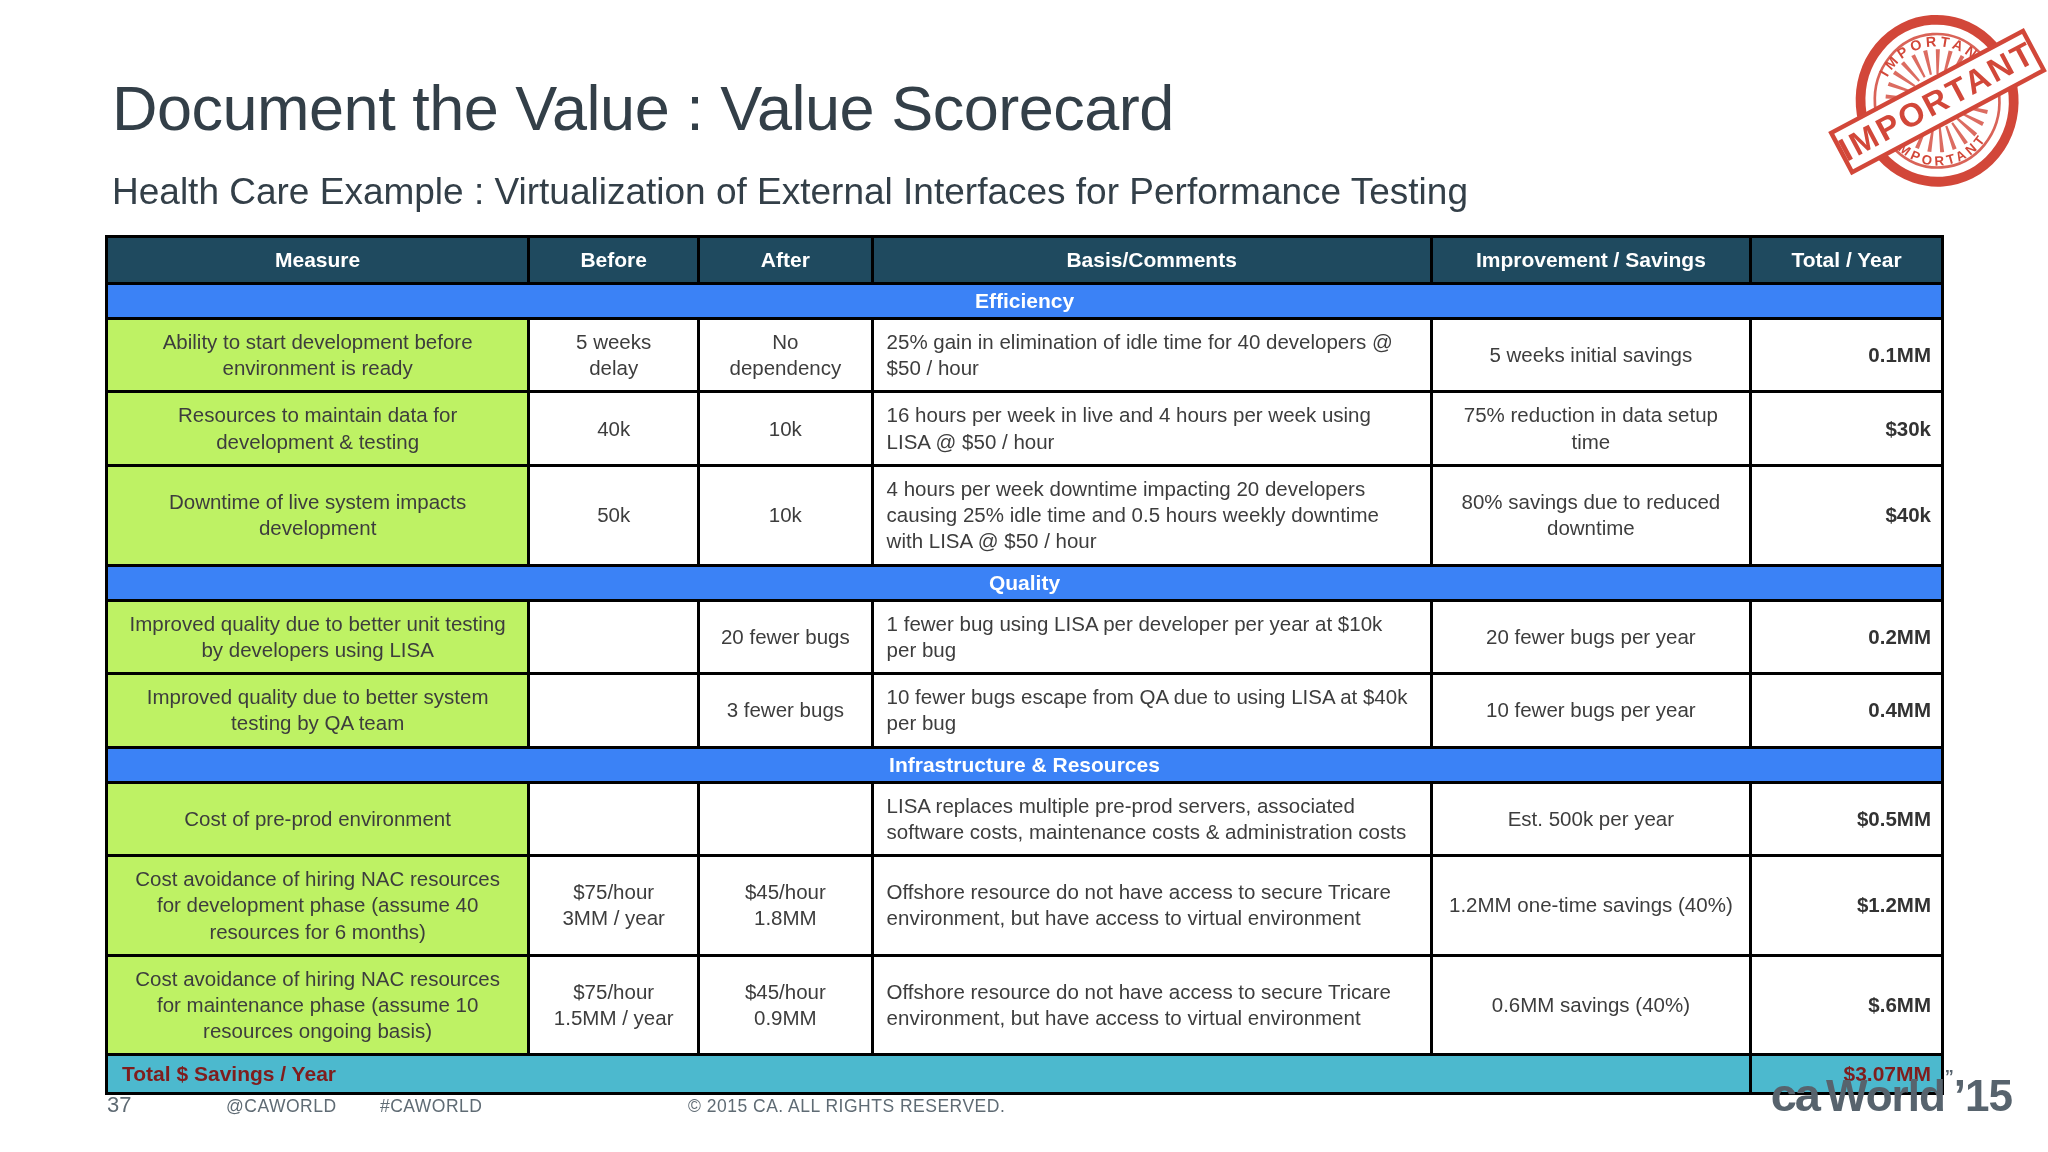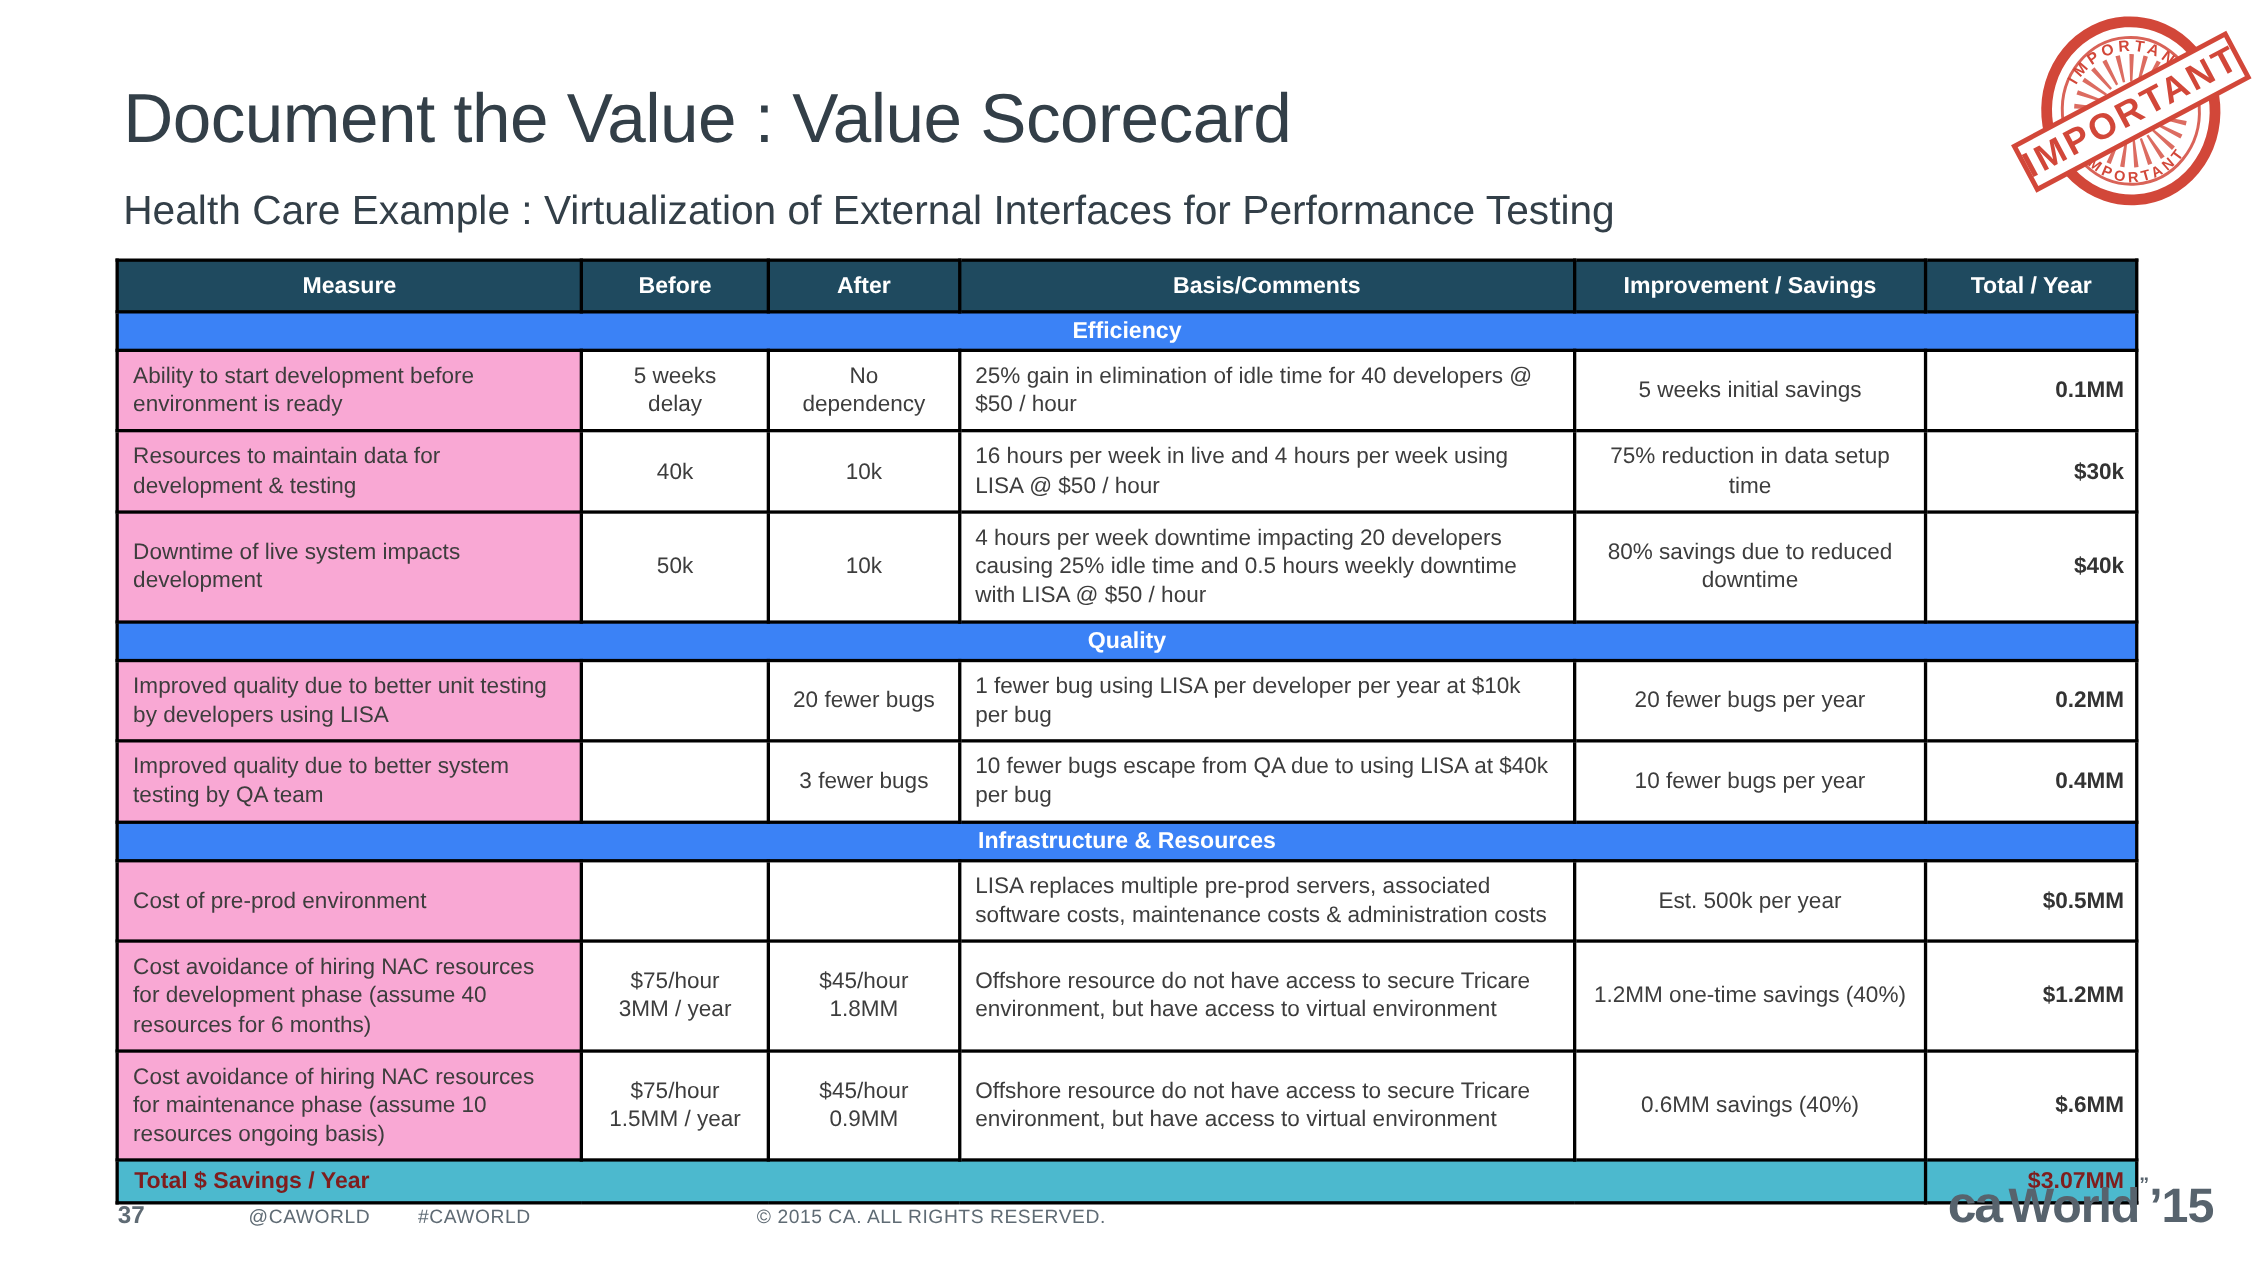--- a/index.html
+++ b/index.html
@@ -35,35 +35,35 @@
     height:40px; text-align:center; padding:2px 8px;
   }
   tr.section-row td {
     background:#3b82f6; color:#ffffff; font-weight:bold; font-size:21px;
     text-align:center; padding:3px 14px; height:26px;
   }
   tr.data-row td {
     font-size:20.5px; line-height:1.28; color:#3d3d3d;
     vertical-align:middle; padding:9px 13px;
   }
-  tr.data-row td.cell-measure { background:#f9a8d4; text-align:left; }
+  tr.data-row td.cell-measure { background:#bef264; text-align:center; }
   tr.data-row td.cell-before,
   tr.data-row td.cell-after   { text-align:center; white-space:pre-line; }
   tr.data-row td.cell-basis   { text-align:left; }
   tr.data-row td.cell-improvement { text-align:center; }
   tr.data-row td.cell-total   { text-align:right; font-weight:bold; padding-right:10px; color:#333; }
 
   tfoot td {
     background:#4cb9ce; color:#7f1d1d; font-weight:bold; font-size:21px; height:30px;
   }
   tfoot td.total-label { text-align:left; padding:3px 14px; }
   tfoot td.total-value { text-align:right; padding:3px 10px; }
 
   .footer { position:absolute; left:0; bottom:22px; width:100%; height:60px; color:#5f6b74; }
-  .page-number { position:absolute; left:107px; bottom:12px; font-size:22px;font-weight:bold; }
+  .page-number { position:absolute; left:107px; bottom:12px; font-size:22px; }
   .social { position:absolute; left:226px; bottom:13px; font-size:17.5px; letter-spacing:0.5px; }
   .social .hashtag { margin-left:38px; }
   .copyright { position:absolute; left:688px; bottom:13px; font-size:17.5px; letter-spacing:0.5px; }
 
   .logo { position:absolute; right:36px; bottom:8px; color:#57636d; white-space:nowrap; }
   .logo .ca { font-size:47px; font-weight:800; letter-spacing:-2px;margin-left:12px; }
   .logo .world { font-size:44px; font-weight:600; margin-left:7px; letter-spacing:-1px; }
   .logo .marks { font-size:18px; font-weight:700; vertical-align:28px; }
   .logo .year { font-size:44px; font-weight:700; letter-spacing:-1px; }
 </style>

